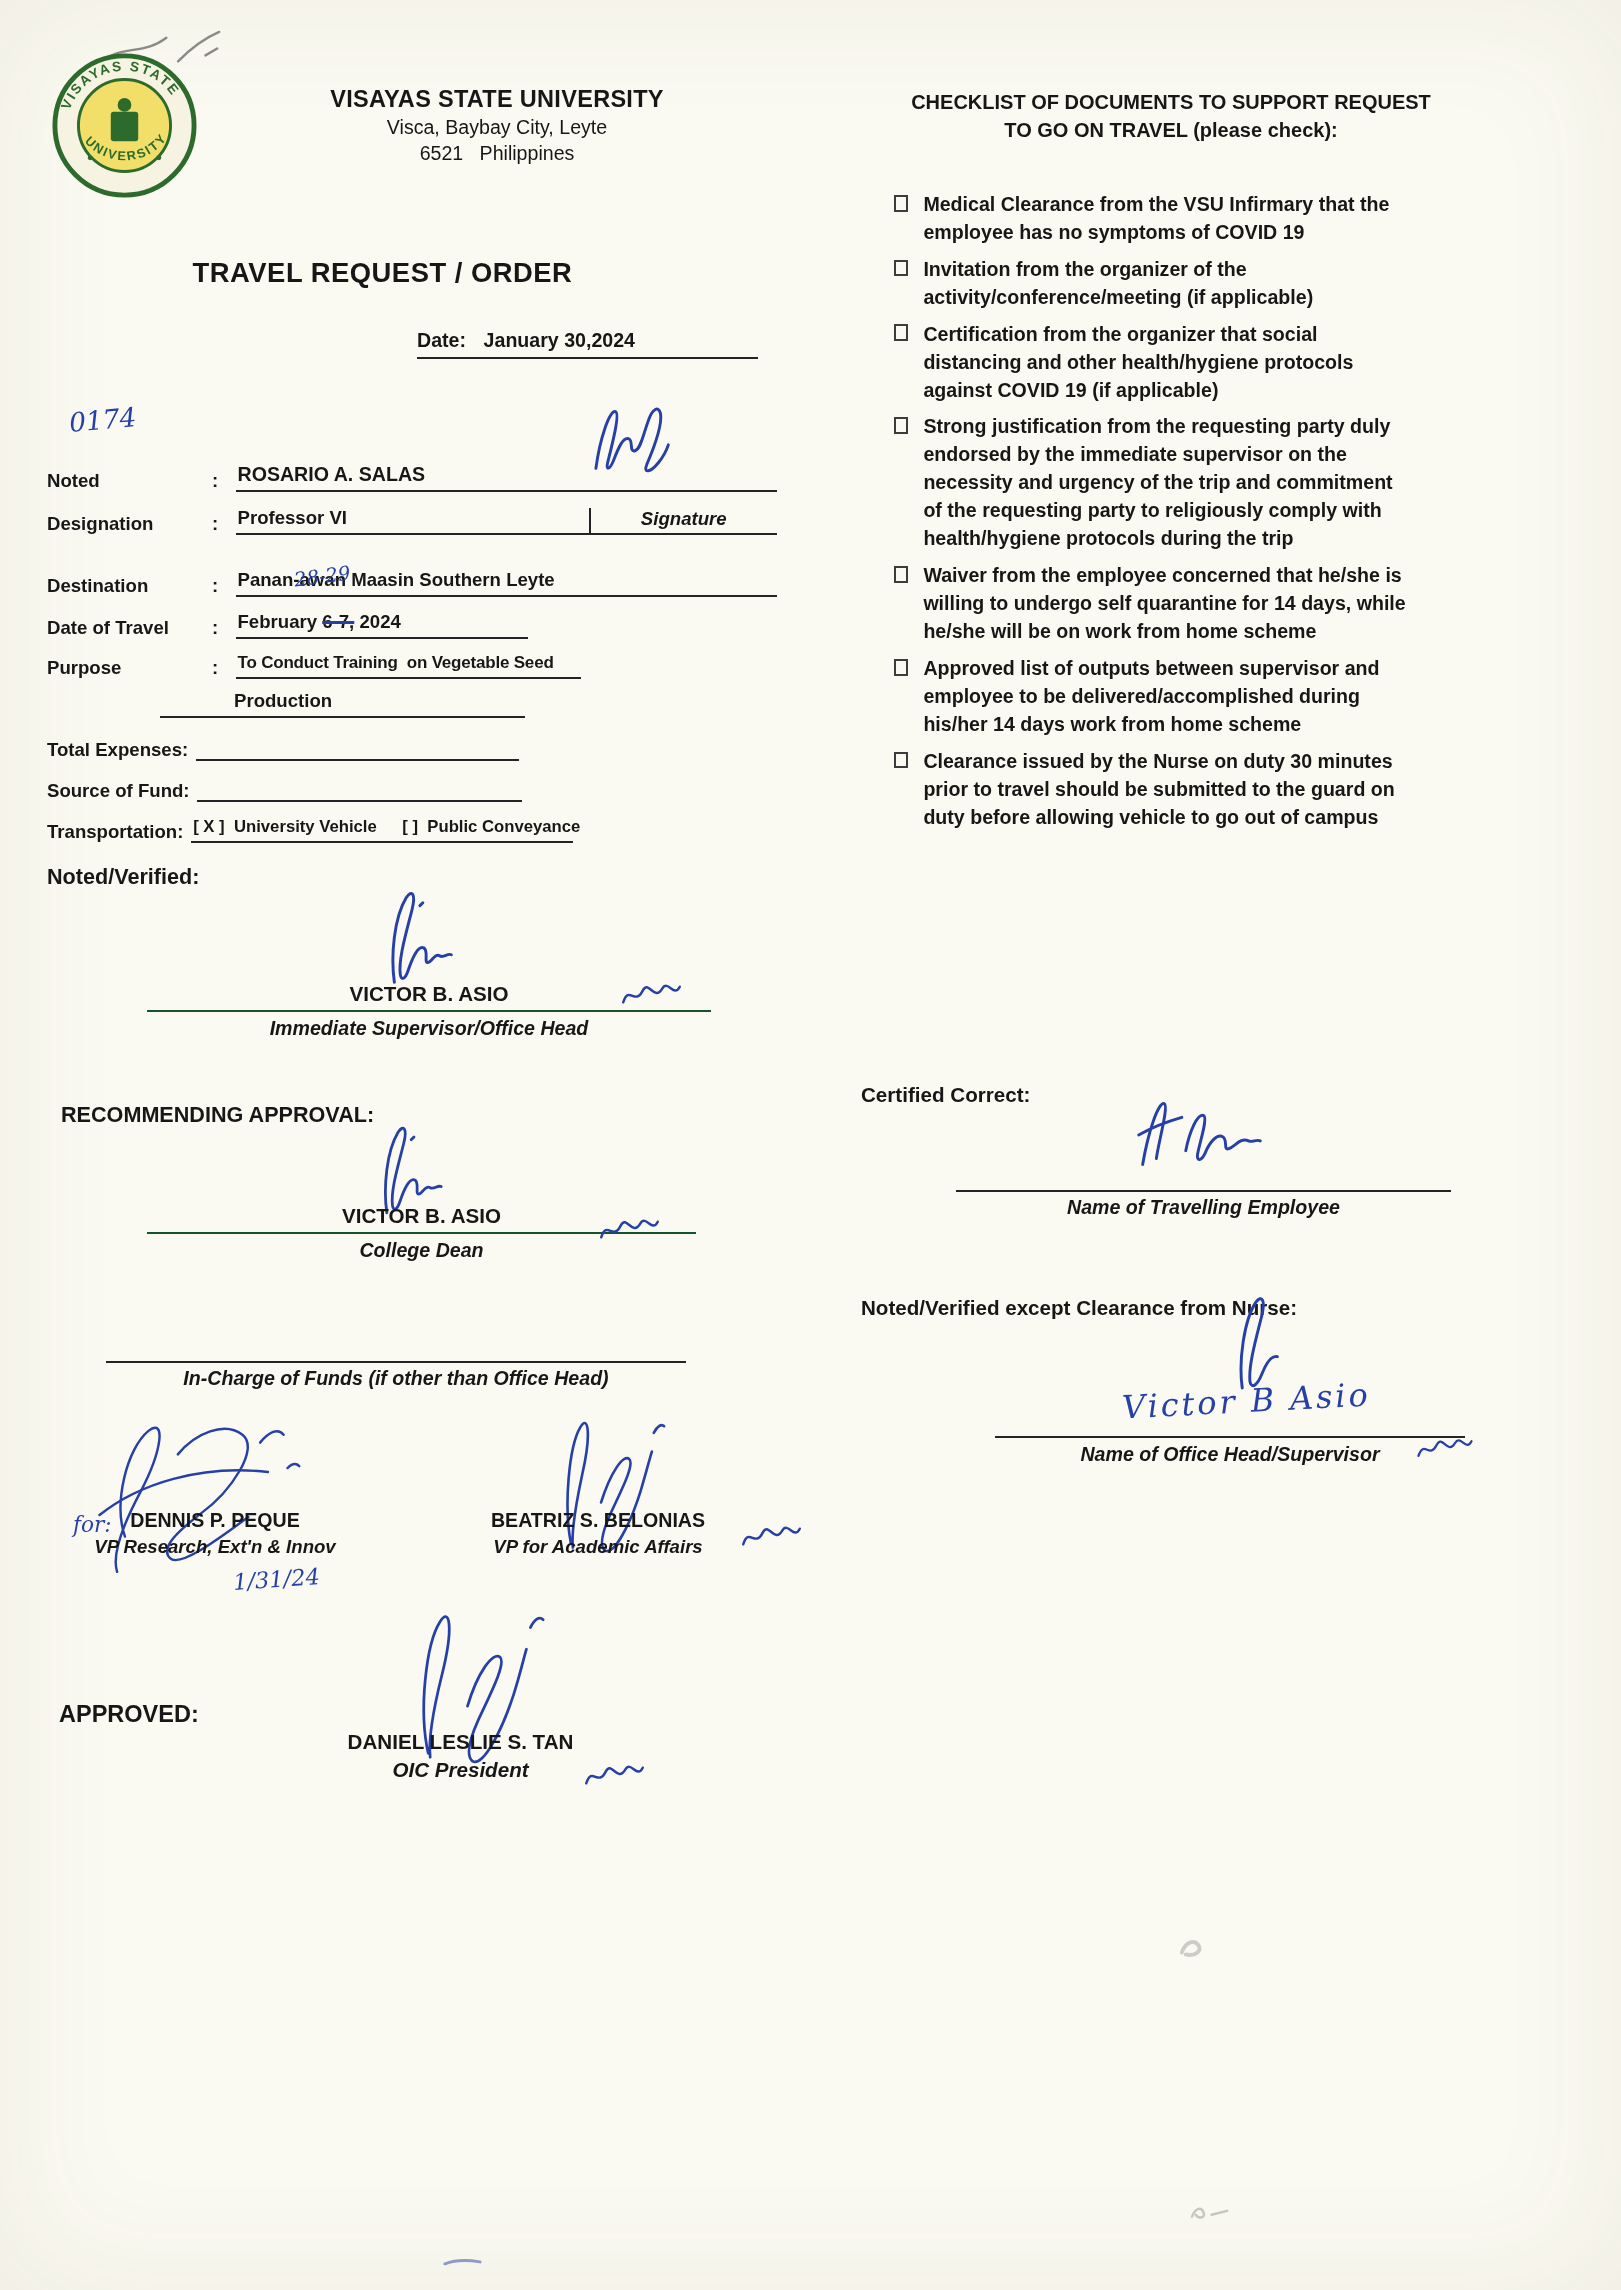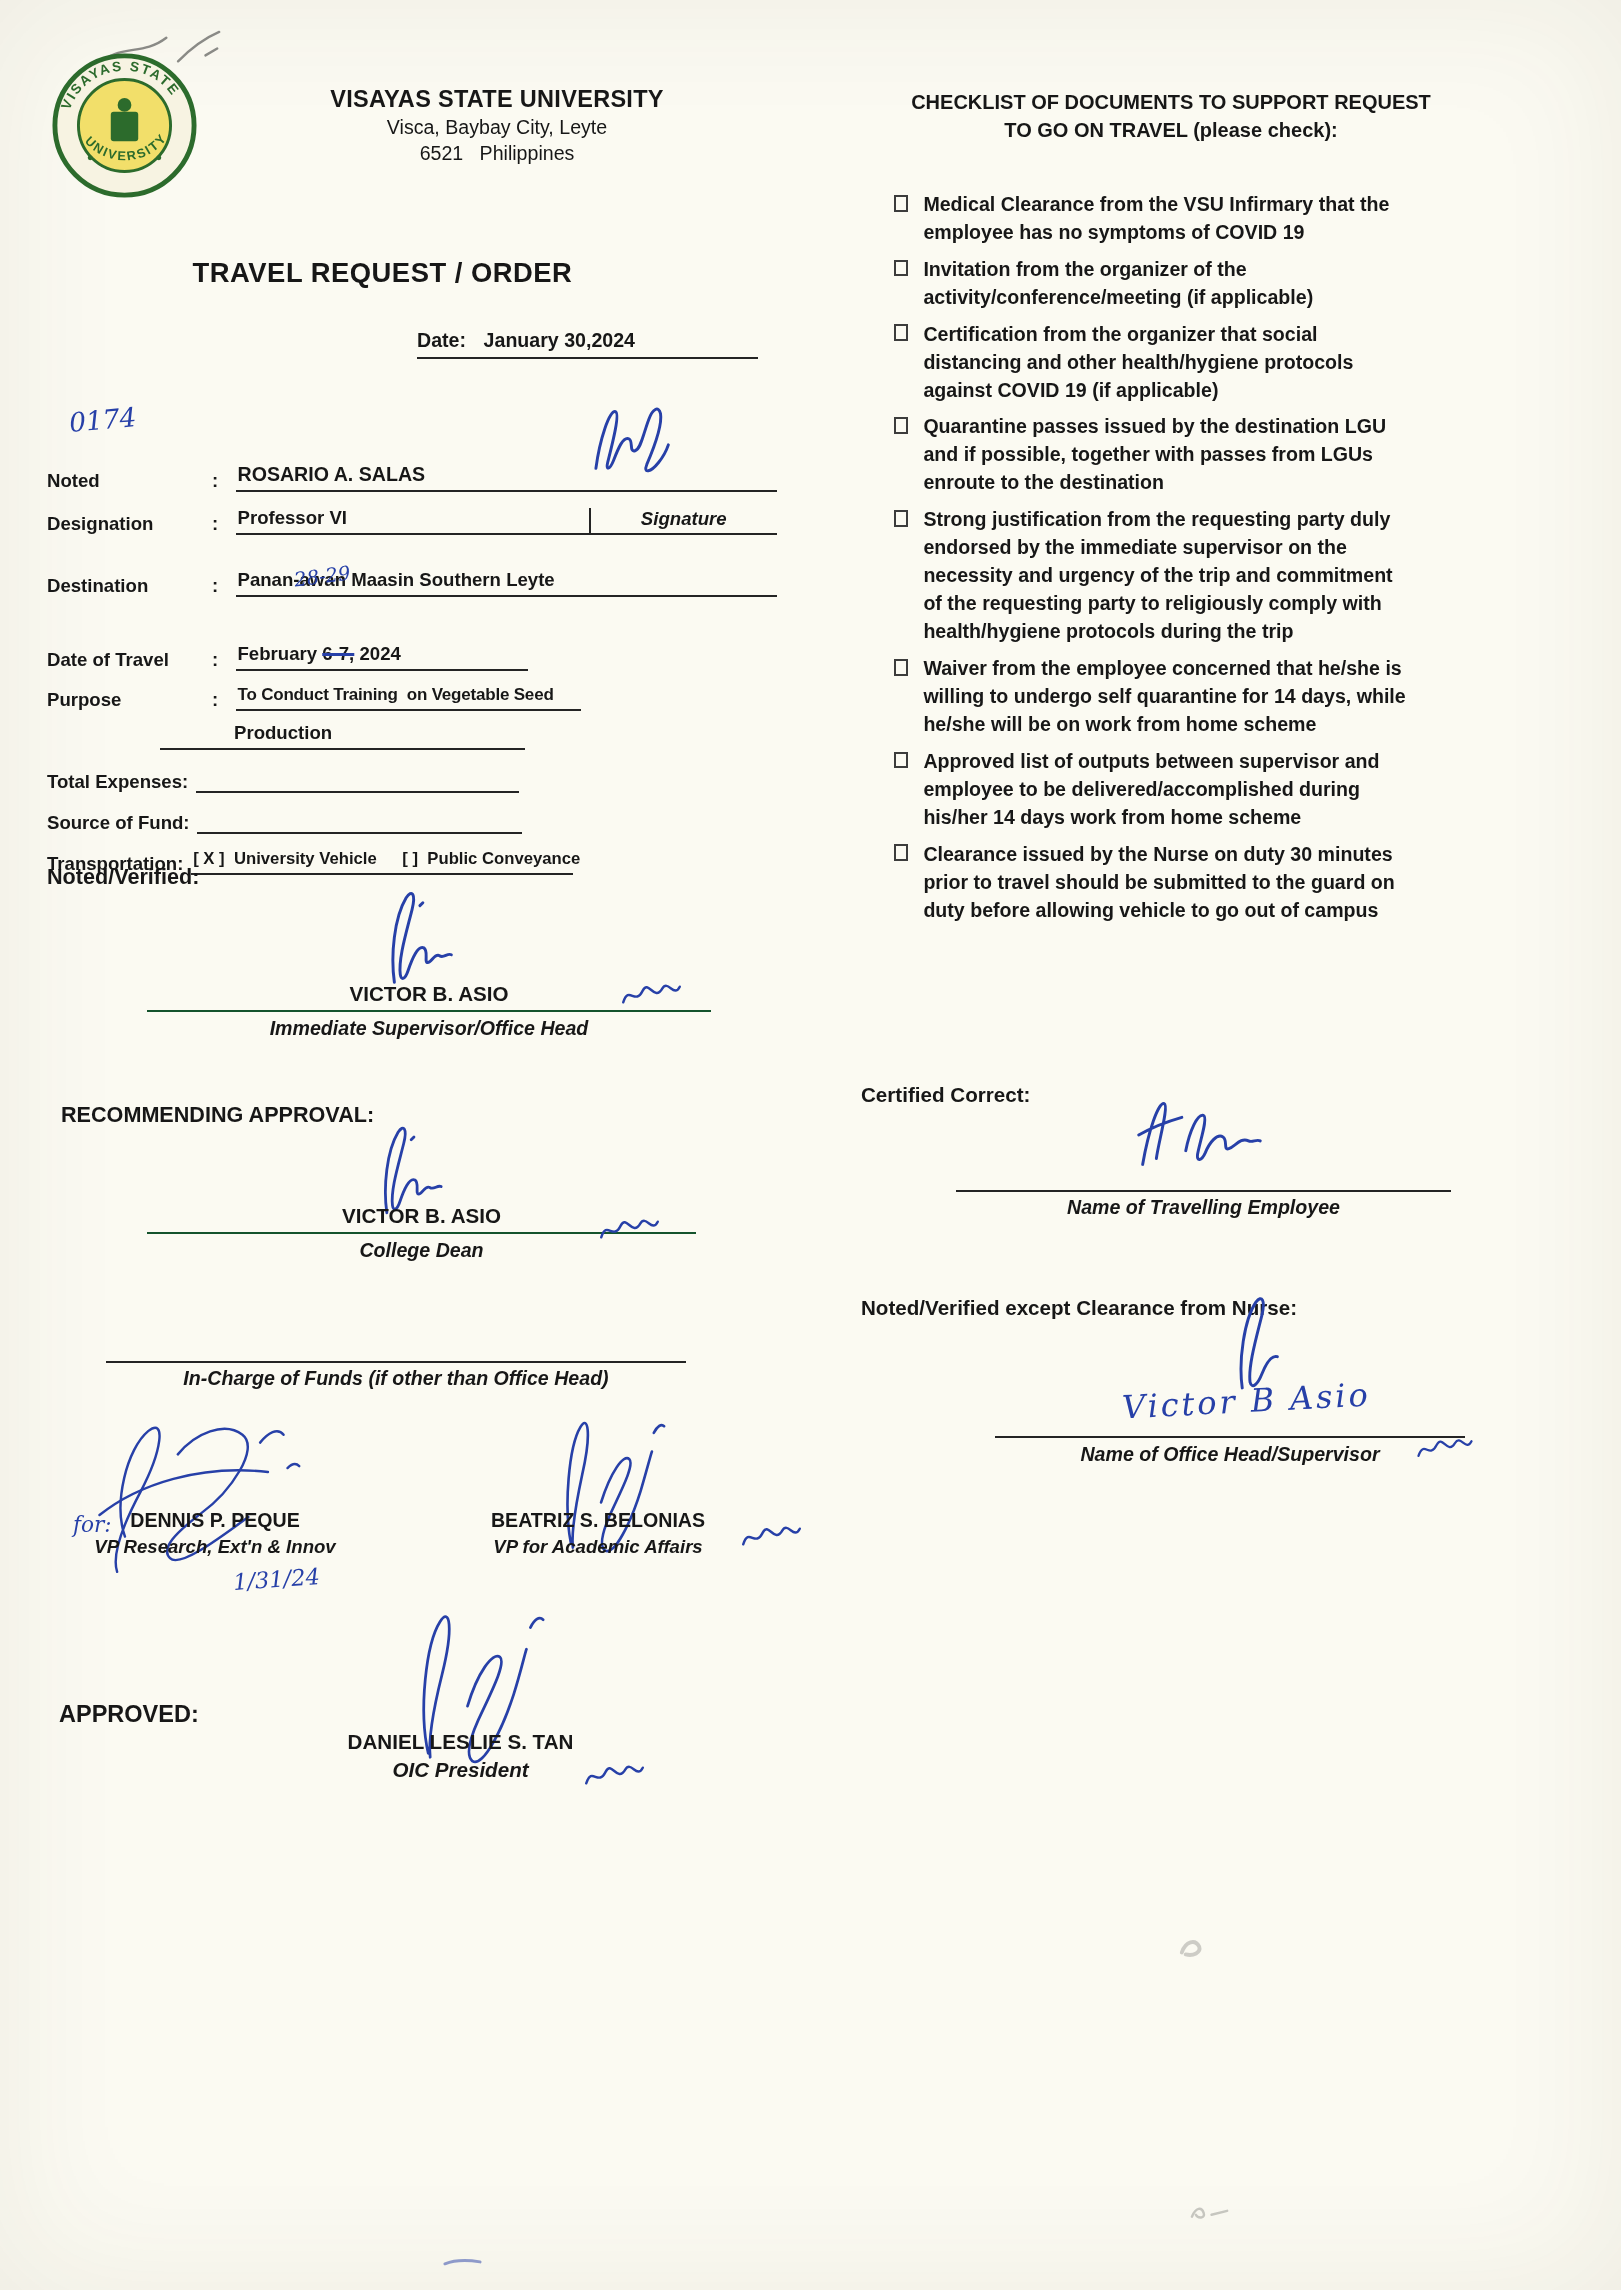--- a/index.html
+++ b/index.html
@@ -115,21 +115,21 @@
       <span class="fvalue" style="width:353px;">Professor VI</span>
       <span class="sigbox">Signature</span>
     </div>
 
     <div class="frow" style="height:42px;margin-top:20px;">
       <span class="flabel">Destination</span>
       <span class="fcolon">:</span>
       <span class="fvalue fill">Panan-awan Maasin Southern Leyte</span>
     </div>
 
-    <div class="frow" style="height:42px;margin-top:32px;">
+    <div class="frow" style="height:42px;">
       <span class="flabel">Date of Travel</span>
       <span class="fcolon">:</span>
       <span class="fvalue" style="width:292px;"><span class="pre">February </span><span class="struck">6-7,</span><span class="pre"> 2024</span></span>
     </div>
 
     <div class="frow" style="height:40px;">
       <span class="flabel">Purpose</span>
       <span class="fcolon">:</span>
       <span class="fvalue tight" style="width:345px;">To Conduct Training  on Vegetable Seed</span>
     </div>
@@ -248,24 +248,20 @@
     <div class="chk-item">
       <span class="cbox"></span>
       <span class="ctext">Invitation from the organizer of the activity/conference/meeting (if applicable)</span>
     </div>
     <div class="chk-item">
       <span class="cbox"></span>
       <span class="ctext">Certification from the organizer that social distancing and other health/hygiene protocols against COVID 19 (if applicable)</span>
     </div>
     <div class="chk-item">
       <span class="cbox"></span>
-      <span class="ctext">Quarantine passes issued by the destination LGU and if possible, together with passes from LGUs enroute to the destination</span>
-    </div>
-    <div class="chk-item">
-      <span class="cbox"></span>
       <span class="ctext">Strong justification from the requesting party duly endorsed by the immediate supervisor on the necessity and urgency of the trip and commitment of the requesting party to religiously comply with health/hygiene protocols during the trip</span>
     </div>
     <div class="chk-item">
       <span class="cbox"></span>
       <span class="ctext">Waiver from the employee concerned that he/she is willing to undergo self quarantine for 14 days, while he/she will be on work from home scheme</span>
     </div>
     <div class="chk-item">
       <span class="cbox"></span>
       <span class="ctext">Approved list of outputs between supervisor and employee to be delivered/accomplished during his/her 14 days work from home scheme</span>
     </div>

